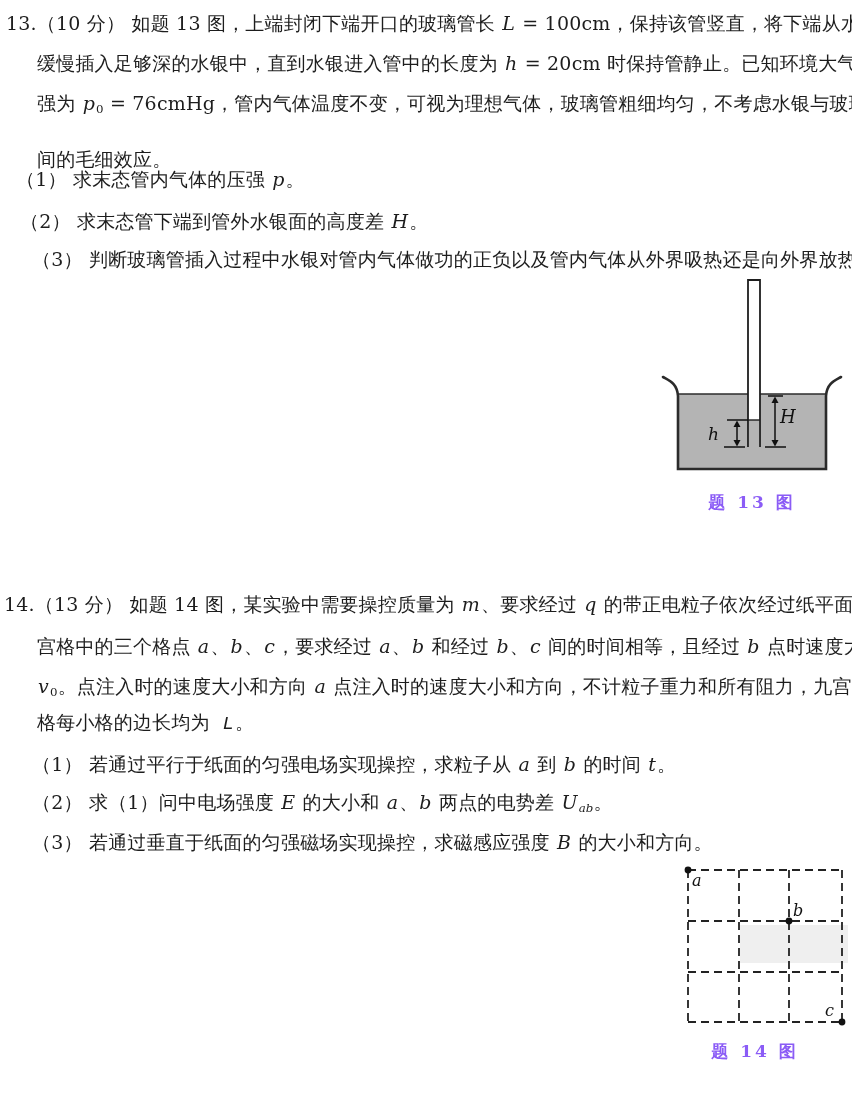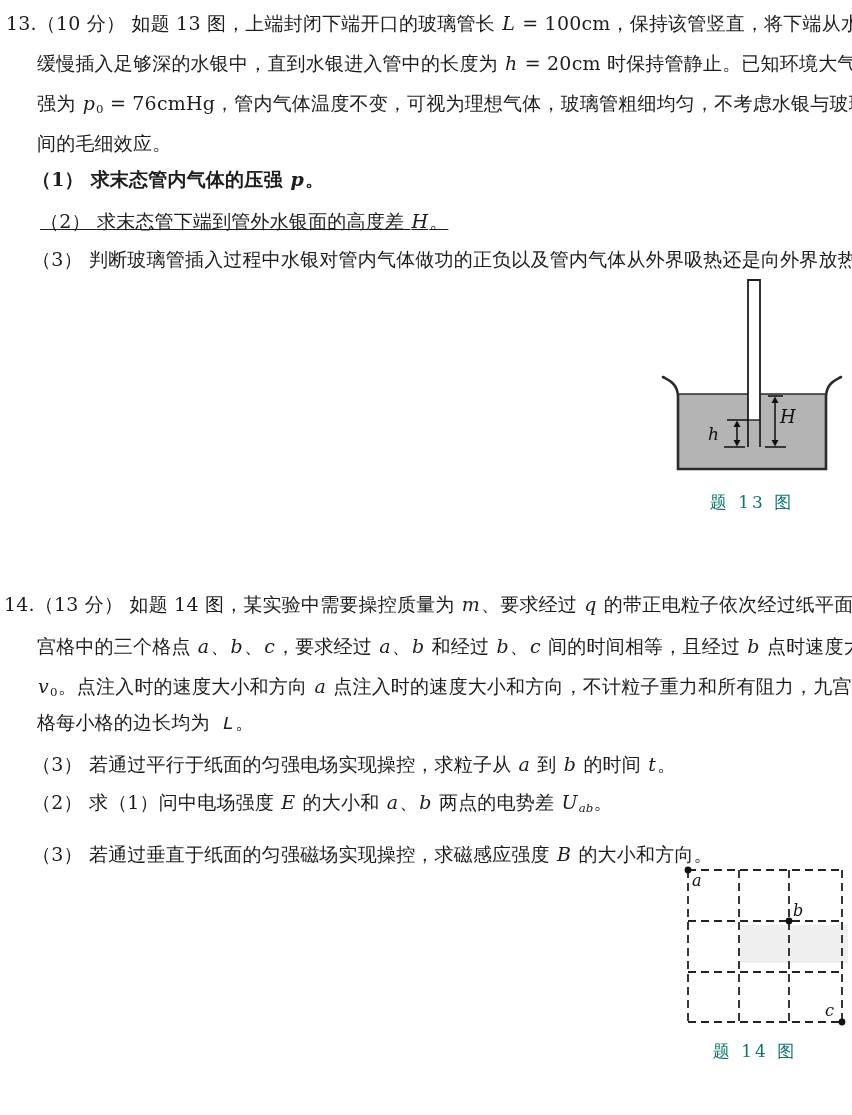--- a/index.html
+++ b/index.html
@@ -20,44 +20,44 @@
     letter-spacing:0.2px;
   }
   .seg-n{font-style:normal;}
   .seg-v{font-style:italic;padding:0 1px;}
   .seg-sb{font-size:0.62em;font-style:normal;vertical-align:-0.28em;}
   .seg-sbv{font-size:0.62em;font-style:italic;vertical-align:-0.28em;}
   .fig{position:absolute;}
   .fig-caption{
     position:absolute;
     font-size:17px;
-    font-weight:400;
+    font-weight:700;
     letter-spacing:3px;
     text-align:center;
     width:200px;
-    color:#0f766e;
+    color:#8b5cf6;
   }
   svg text.math{
     font-family:"DejaVu Serif","Liberation Serif",serif;
     font-style:italic;
     fill:#111;
   }
 </style>
 </head>
 <body>
 
 <div class="page">
 
   <div>
     <div class="tline" style="left:6px;top:10px;"><span class="seg-n">13.（10 分） 如题 13 图，上端封闭下端开口的玻璃管长 </span><span class="seg-v">L</span><span class="seg-n"> = 100cm，保持该管竖直，将下端从水银上方</span></div>
     <div class="tline" style="left:37px;top:50px;"><span class="seg-n">缓慢插入足够深的水银中，直到水银进入管中的长度为 </span><span class="seg-v">h</span><span class="seg-n"> = 20cm 时保持管静止。已知环境大气压</span></div>
     <div class="tline" style="left:37px;top:90px;"><span class="seg-n">强为 </span><span class="seg-v">p</span><span class="seg-sb">0</span><span class="seg-n"> = 76cmHg，管内气体温度不变，可视为理想气体，玻璃管粗细均匀，不考虑水银与玻璃管</span></div>
-    <div class="tline" style="left:37px;top:130px;font-family:Liberation Serif, serif;"><span class="seg-n">间的毛细效应。</span></div>
-    <div class="tline" style="left:32px;top:166px;font-weight:bold;"><span class="seg-n">（1） 求末态管内气体的压强 </span><span class="seg-v">p</span><span class="seg-n">。</span></div>
-    <div class="tline" style="left:40px;top:208px;text-decoration:underline;"><span class="seg-n">（2） 求末态管下端到管外水银面的高度差 </span><span class="seg-v">H</span><span class="seg-n">。</span></div>
+    <div class="tline" style="left:37px;top:146px;font-family:Liberation Serif, serif;"><span class="seg-n">间的毛细效应。</span></div>
+    <div class="tline" style="left:16px;top:166px;"><span class="seg-n">（1） 求末态管内气体的压强 </span><span class="seg-v">p</span><span class="seg-n">。</span></div>
+    <div class="tline" style="left:20px;top:208px;"><span class="seg-n">（2） 求末态管下端到管外水银面的高度差 </span><span class="seg-v">H</span><span class="seg-n">。</span></div>
     <div class="tline" style="left:32px;top:246px;"><span class="seg-n">（3） 判断玻璃管插入过程中水银对管内气体做功的正负以及管内气体从外界吸热还是向外界放热。</span></div>
   </div>
 
   <svg class="fig" style="left:652px;top:272px;" width="200" height="208" viewBox="0 0 200 208">
 
     <rect x="26" y="122" width="148" height="76" fill="#b4b4b4"></rect>
 
     <line x1="26" y1="122" x2="174" y2="122" stroke="#2b2b2b" stroke-width="1.6"></line>
 
     <path d="M11,105 C18,109 25,111.5 26,124 L26,197 L174,197 L174,124 C175,111.5 182,109 189,105" fill="none" stroke="#2b2b2b" stroke-width="2.6" stroke-linecap="round"></path>
@@ -88,23 +88,23 @@
     </g>
     <text class="math" x="128" y="151" font-size="18">H</text>
   </svg>
   <div class="fig-caption" style="left:652px;top:491px;">题 13 图</div>
 
   <div>
     <div class="tline" style="left:4px;top:591px;"><span class="seg-n">14.（13 分） 如题 14 图，某实验中需要操控质量为 </span><span class="seg-v">m</span><span class="seg-n">、要求经过 </span><span class="seg-v">q</span><span class="seg-n"> 的带正电粒子依次经过纸平面内九</span></div>
     <div class="tline" style="left:37px;top:633px;"><span class="seg-n">宫格中的三个格点 </span><span class="seg-v">a</span><span class="seg-n">、</span><span class="seg-v">b</span><span class="seg-n">、</span><span class="seg-v">c</span><span class="seg-n">，要求经过 </span><span class="seg-v">a</span><span class="seg-n">、</span><span class="seg-v">b</span><span class="seg-n"> 和经过 </span><span class="seg-v">b</span><span class="seg-n">、</span><span class="seg-v">c</span><span class="seg-n"> 间的时间相等，且经过 </span><span class="seg-v">b</span><span class="seg-n"> 点时速度大小为</span></div>
     <div class="tline" style="left:37px;top:673px;"><span class="seg-v">v</span><span class="seg-sb">0</span><span class="seg-n">。点注入时的速度大小和方向 </span><span class="seg-v">a</span><span class="seg-n"> 点注入时的速度大小和方向，不计粒子重力和所有阻力，九宫</span></div>
     <div class="tline" style="left:37px;top:711px;font-family:Liberation Mono, monospace;"><span class="seg-n">格每小格的边长均为 </span><span class="seg-v">L</span><span class="seg-n">。</span></div>
-    <div class="tline" style="left:32px;top:751px;"><span class="seg-n">（3） 若通过平行于纸面的匀强电场实现操控，求粒子从 </span><span class="seg-v">a</span><span class="seg-n"> 到 </span><span class="seg-v">b</span><span class="seg-n"> 的时间 </span><span class="seg-v">t</span><span class="seg-n">。</span></div>
+    <div class="tline" style="left:32px;top:751px;"><span class="seg-n">（1） 若通过平行于纸面的匀强电场实现操控，求粒子从 </span><span class="seg-v">a</span><span class="seg-n"> 到 </span><span class="seg-v">b</span><span class="seg-n"> 的时间 </span><span class="seg-v">t</span><span class="seg-n">。</span></div>
     <div class="tline" style="left:32px;top:789px;text-align:right;"><span class="seg-n">（2） 求（1）问中电场强度 </span><span class="seg-v">E</span><span class="seg-n"> 的大小和 </span><span class="seg-v">a</span><span class="seg-n">、</span><span class="seg-v">b</span><span class="seg-n"> 两点的电势差 </span><span class="seg-v">U</span><span class="seg-sbv">ab</span><span class="seg-n">。</span></div>
-    <div class="tline" style="left:32px;top:829px;margin-top:12px;"><span class="seg-n">（3） 若通过垂直于纸面的匀强磁场实现操控，求磁感应强度 </span><span class="seg-v">B</span><span class="seg-n"> 的大小和方向。</span></div>
+    <div class="tline" style="left:32px;top:829px;"><span class="seg-n">（3） 若通过垂直于纸面的匀强磁场实现操控，求磁感应强度 </span><span class="seg-v">B</span><span class="seg-n"> 的大小和方向。</span></div>
   </div>
 
   <svg class="fig" style="left:672px;top:858px;" width="180" height="172" viewBox="0 0 180 172">
 
     <rect x="68" y="67" width="108" height="38" fill="#efefef"></rect>
 
     <g stroke="#222" stroke-width="1.8" stroke-dasharray="8 5">
       <line x1="16" y1="12" x2="16" y2="164"></line>
       <line x1="67" y1="12" x2="67" y2="164"></line>
       <line x1="117" y1="12" x2="117" y2="164"></line>

